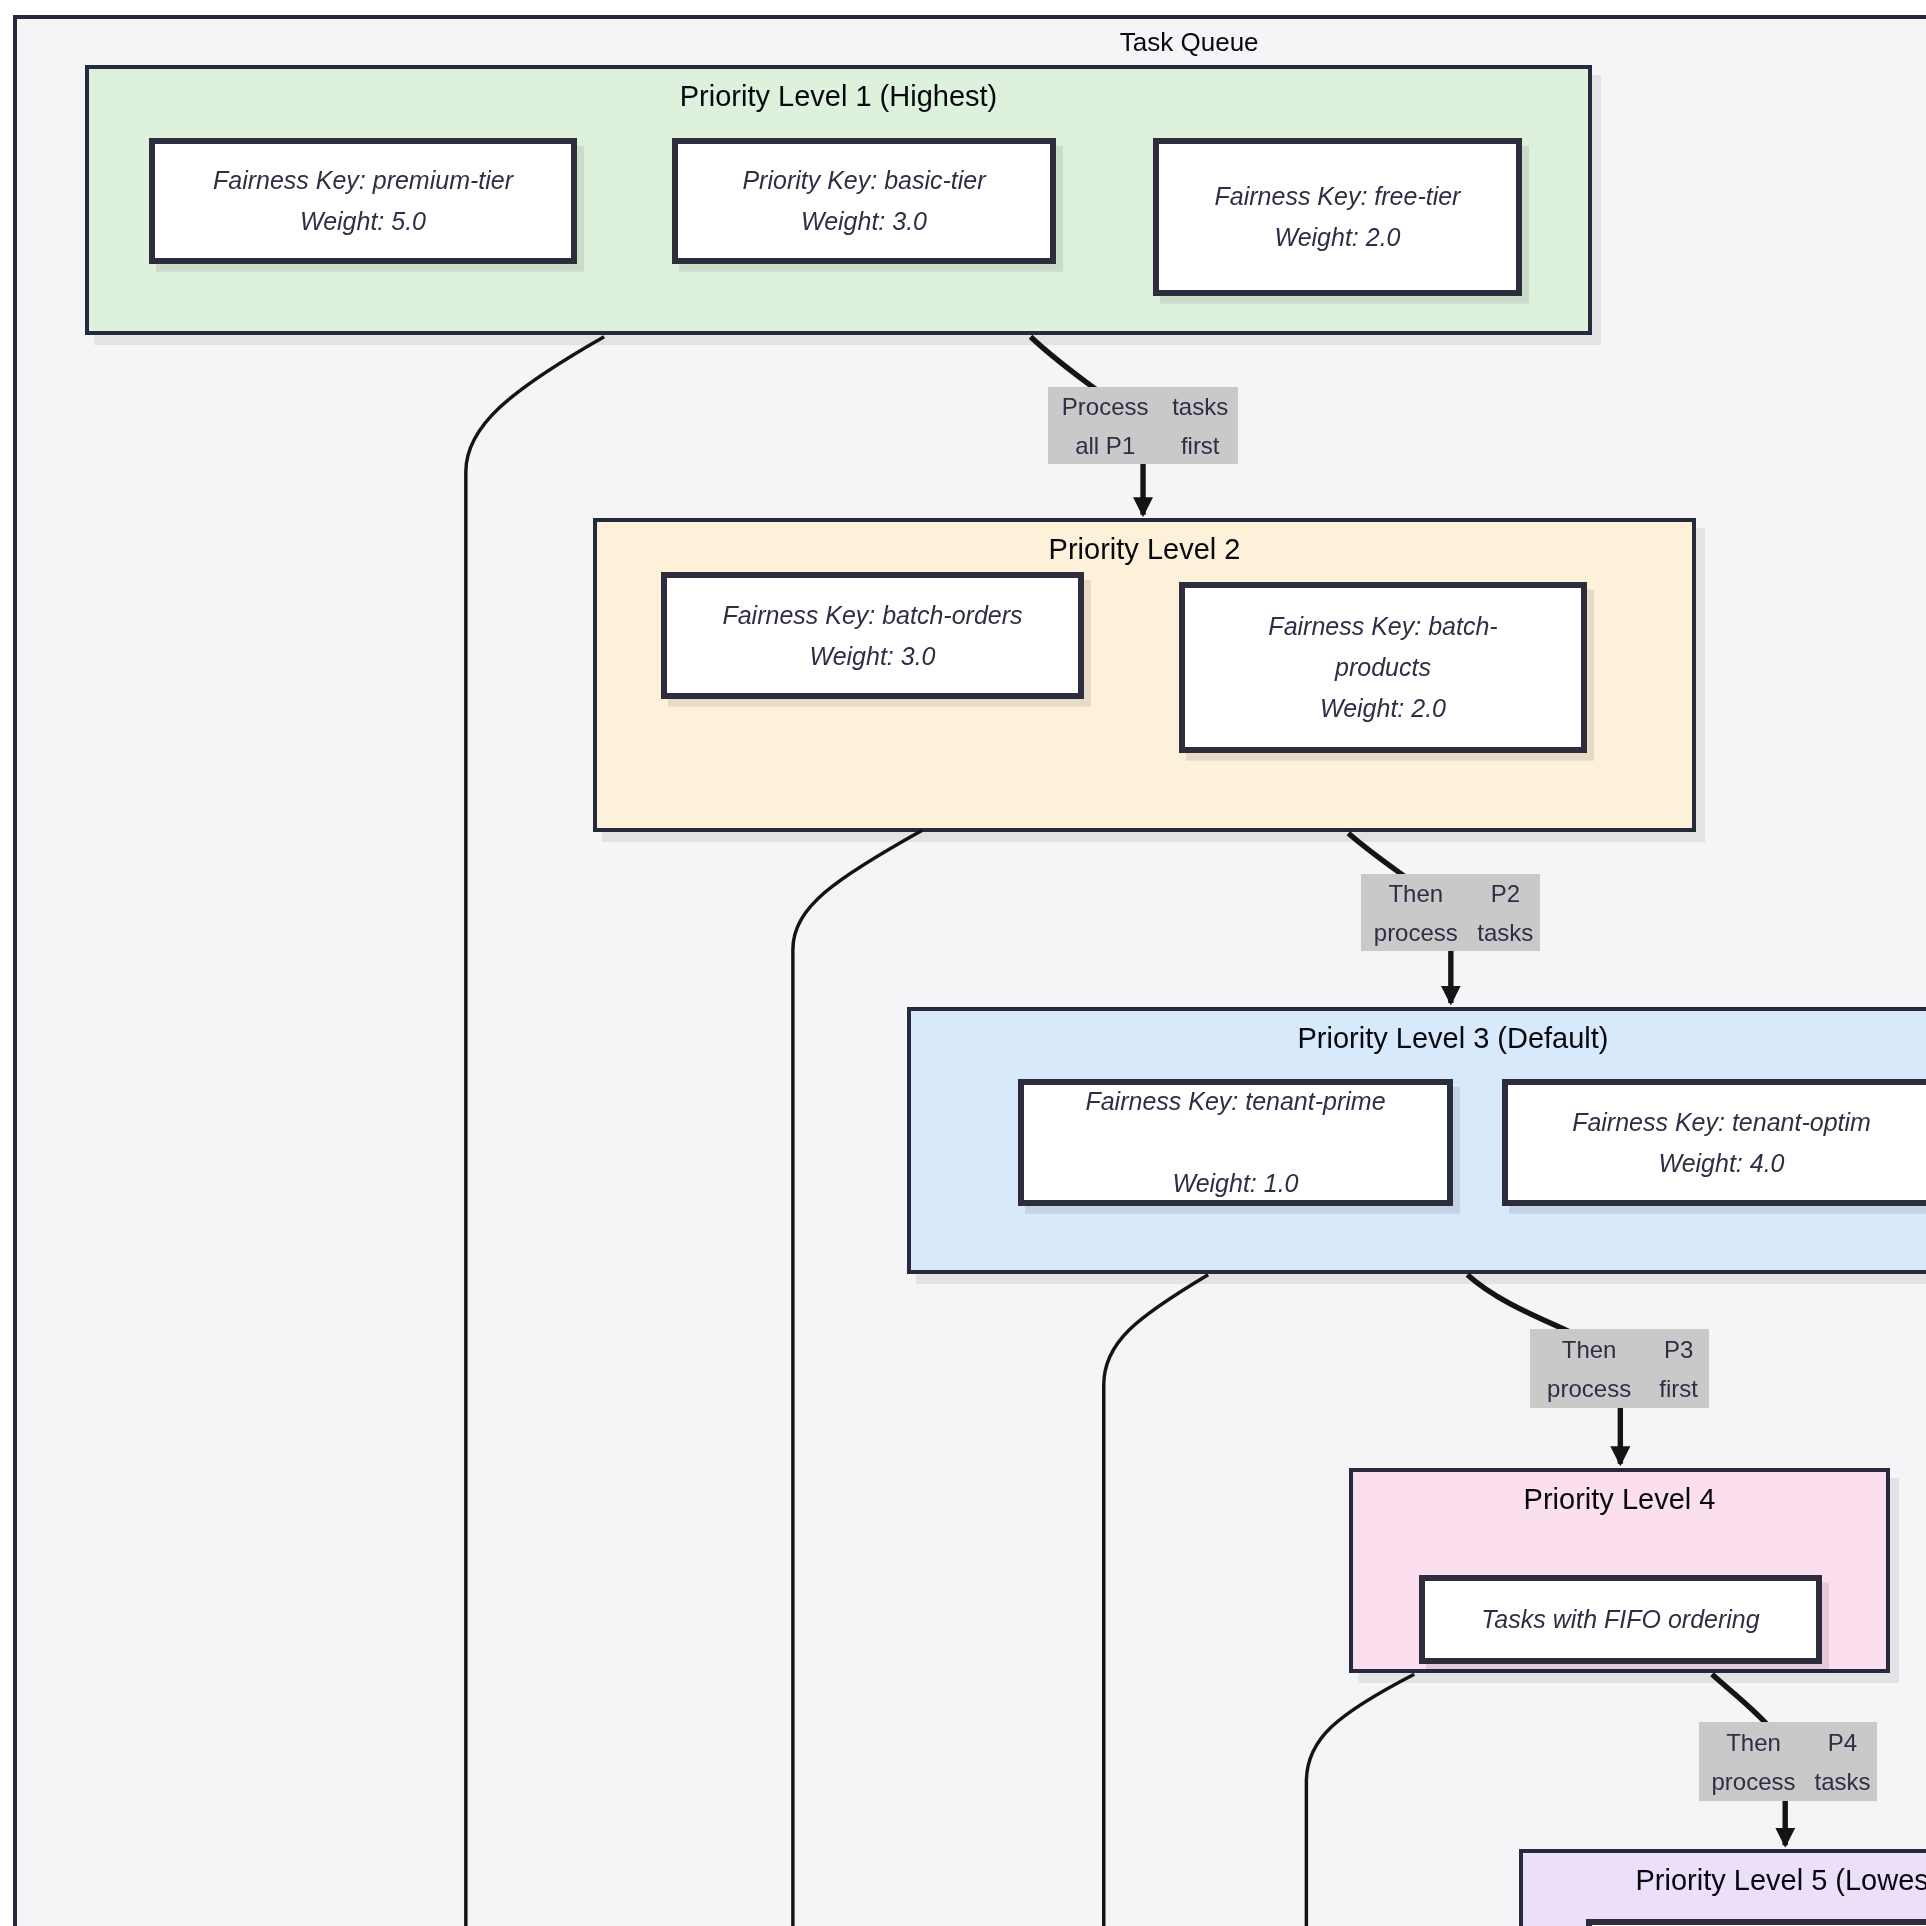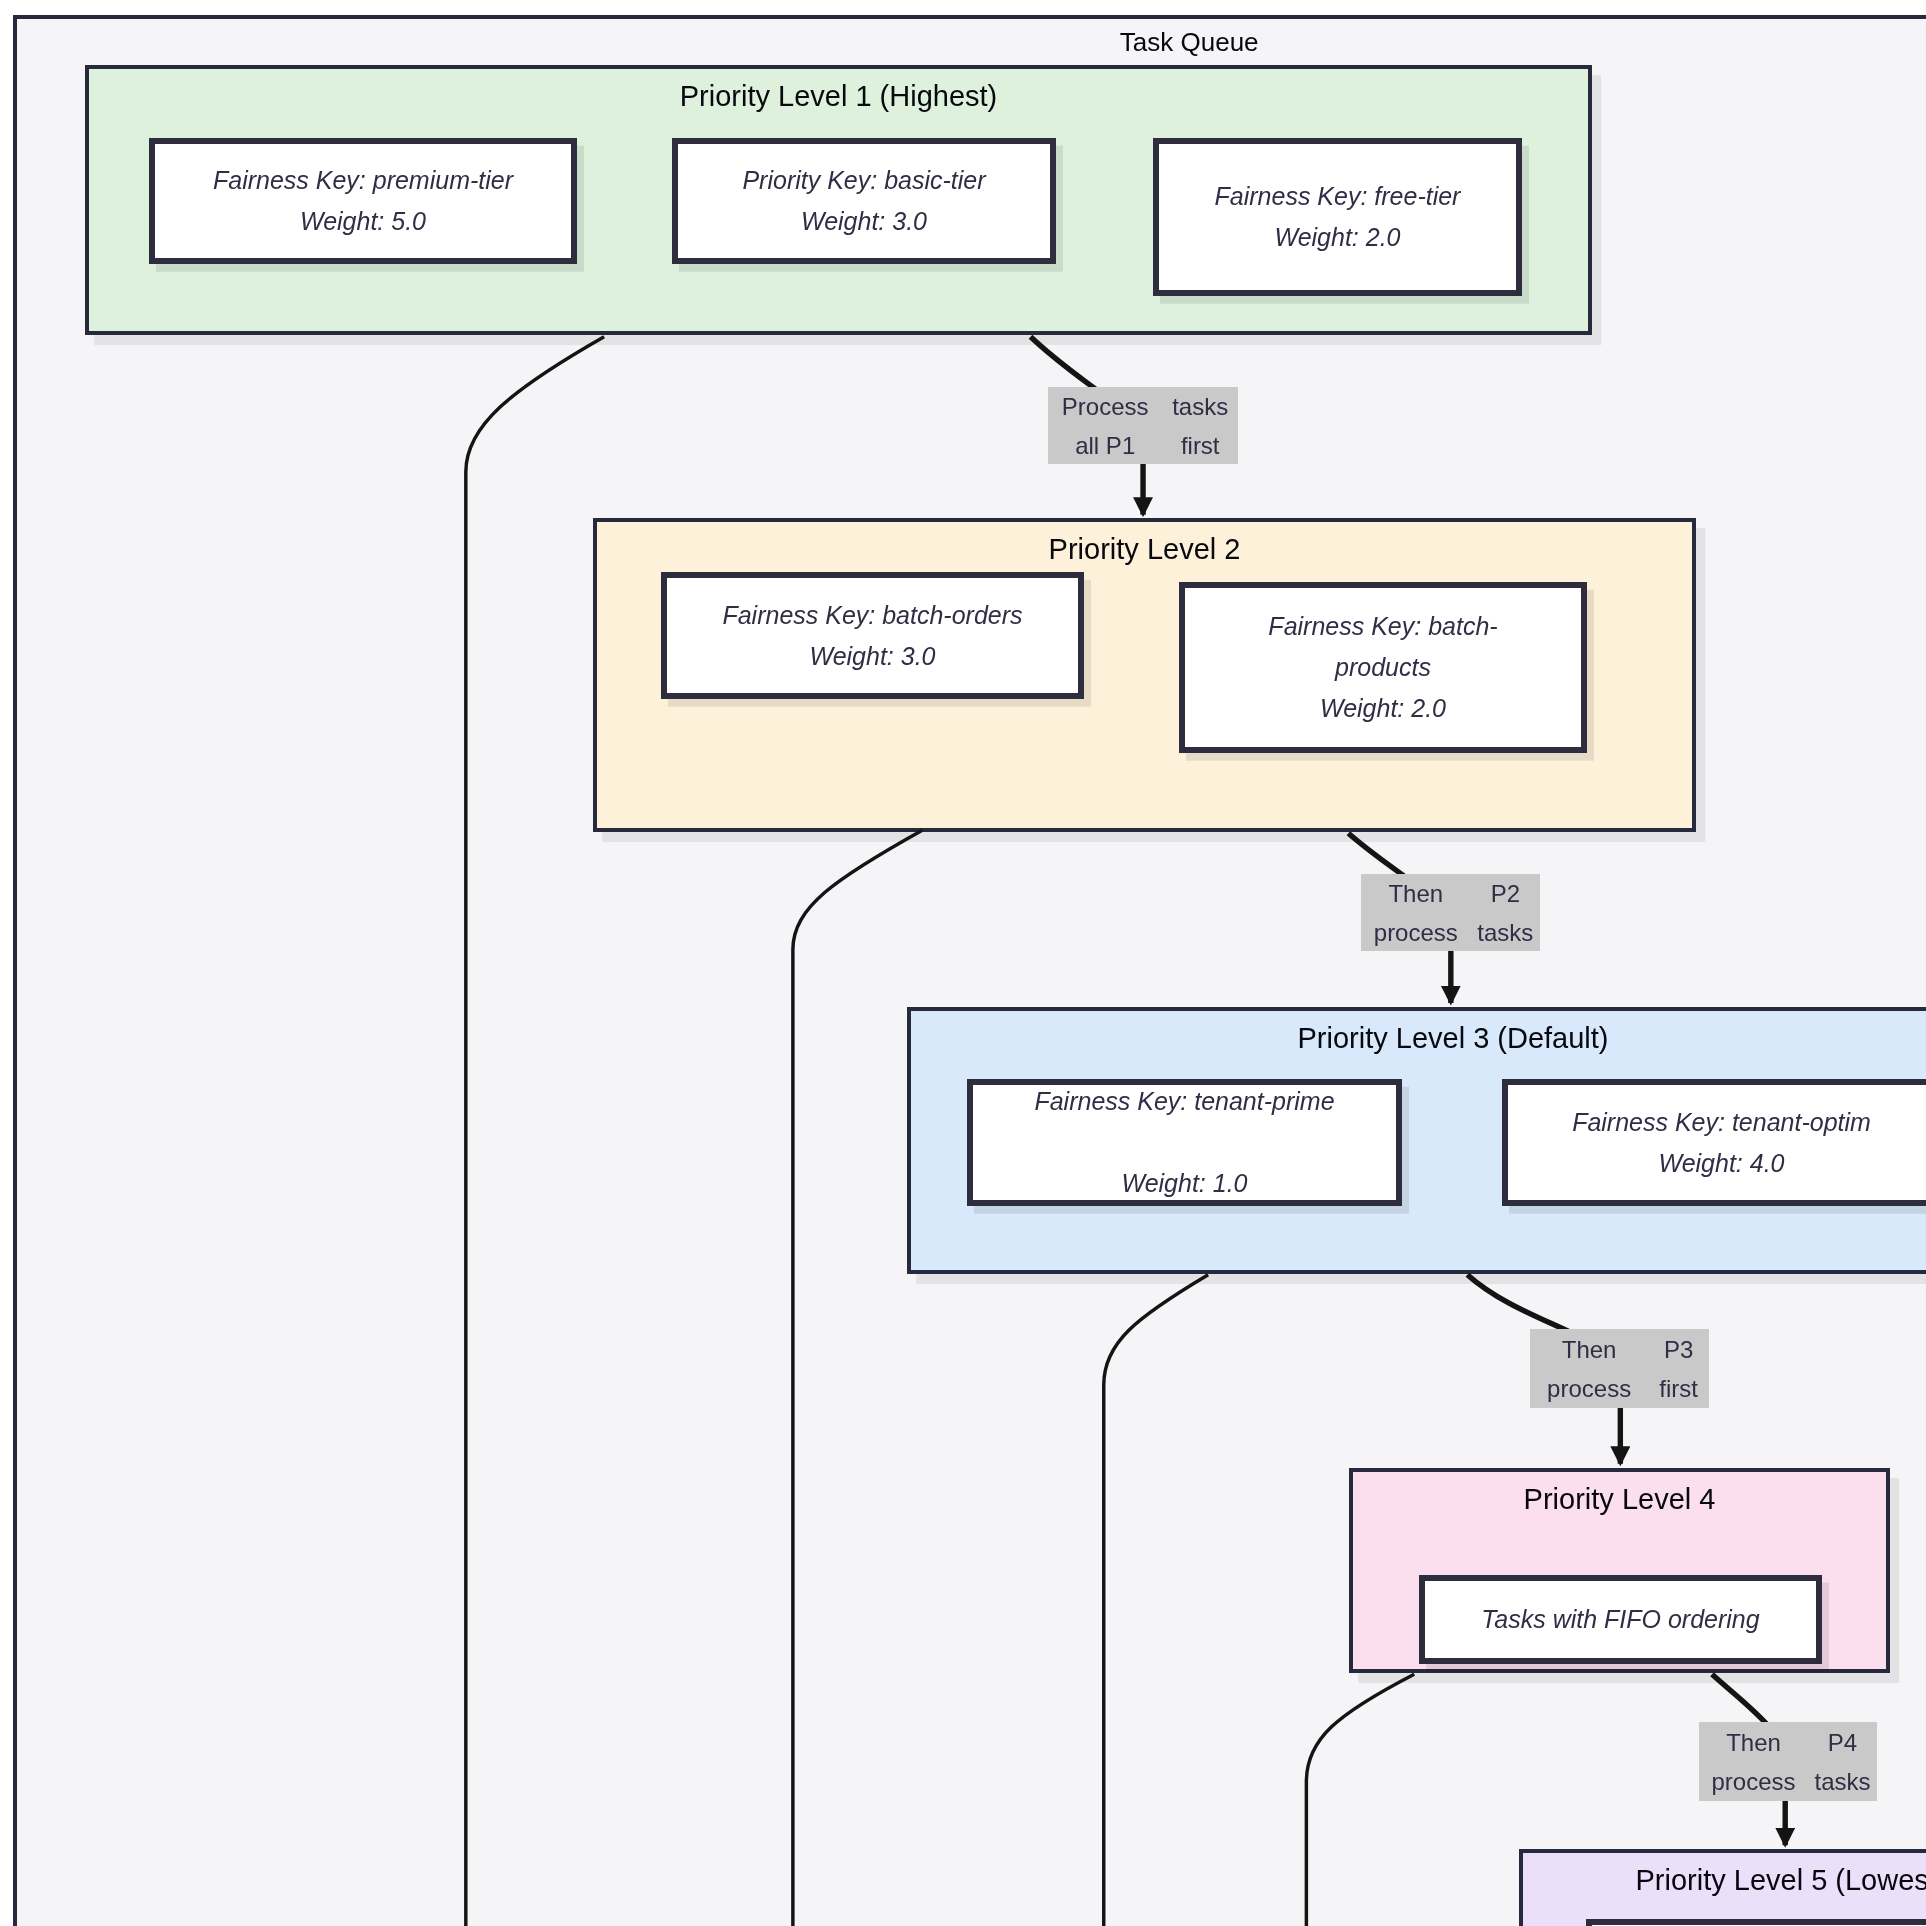--- a/index.html
+++ b/index.html
@@ -54,21 +54,21 @@
   </div>
   <div class="node" style="left:1179px;top:582px;width:408px;height:171px;">
     <span>Fairness Key: batch-</span>
     <span>products</span>
     <span>Weight: 2.0</span>
   </div>
 
   <div class="cluster" style="left:907px;top:1007px;width:1092px;height:267px;background:#d8e9fc;">
     <div class="cluster-label">Priority Level 3 (Default)</div>
   </div>
-  <div class="node" style="left:967px;top:1079px;width:435px;height:127px;gap:41px;">
+  <div class="node" style="left:1018px;top:1079px;width:435px;height:127px;gap:41px;">
     <span>Fairness Key: tenant-prime</span>
     <span>Weight: 1.0</span>
   </div>
   <div class="node" style="left:1502px;top:1079px;width:439px;height:127px;">
     <span>Fairness Key: tenant-optim</span>
     <span>Weight: 4.0</span>
   </div>
 
   <div class="cluster" style="left:1349px;top:1468px;width:541px;height:205px;background:#fbdfee;">
     <div class="cluster-label">Priority Level 4</div>

